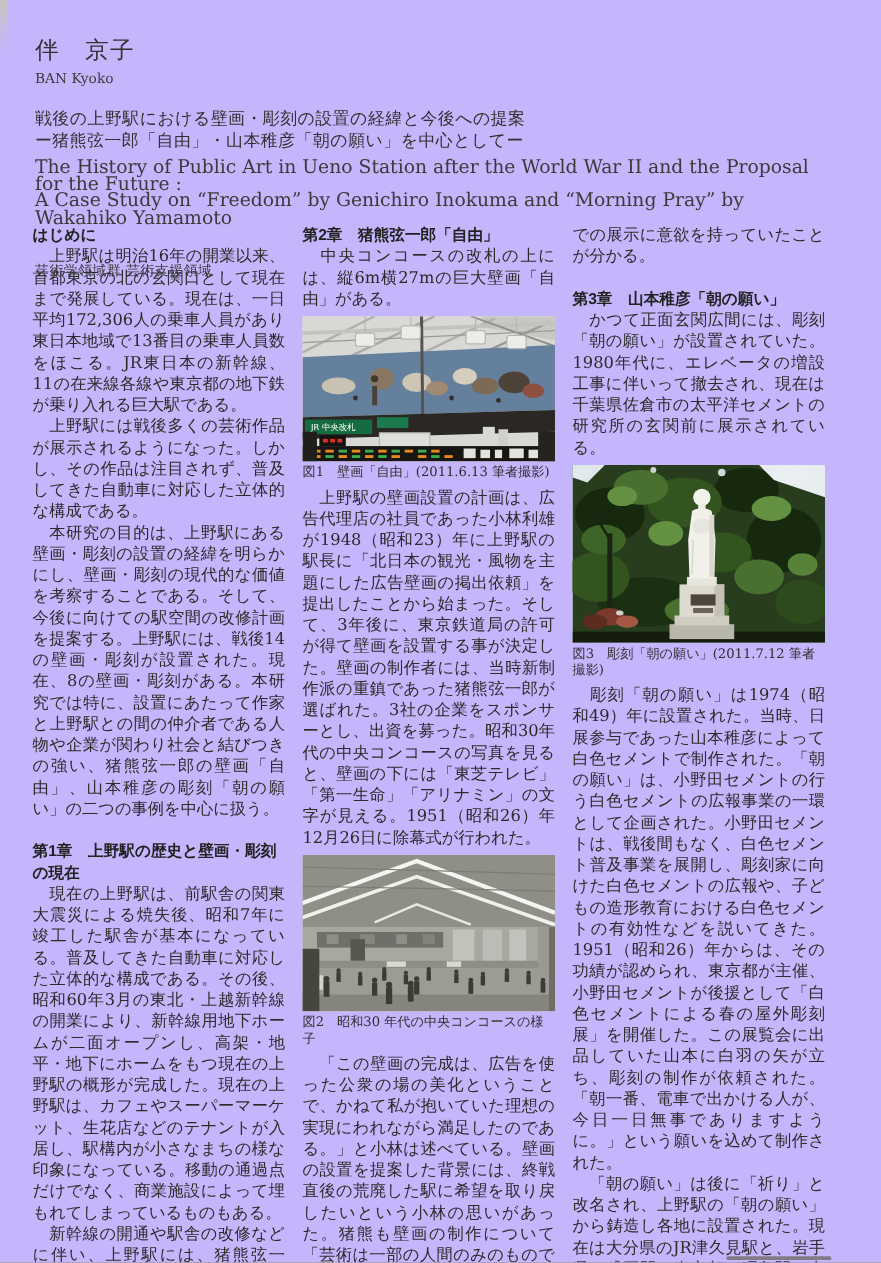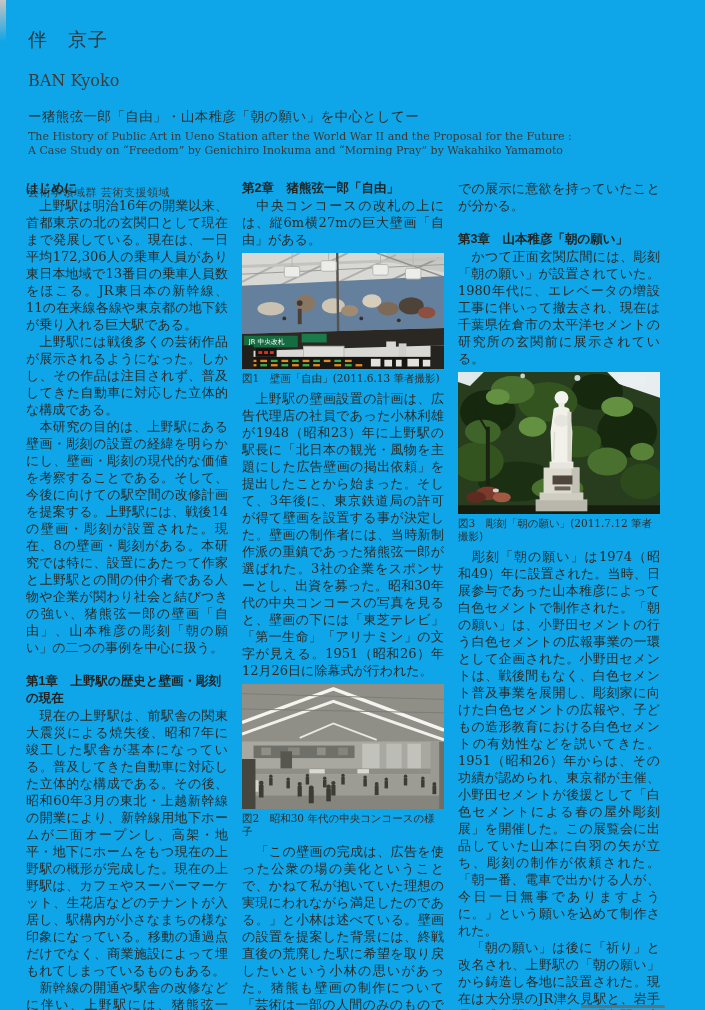--- a/index.html
+++ b/index.html
@@ -1,28 +1,28 @@
 <!DOCTYPE html>
 <html lang="ja"><head>
 <meta charset="utf-8">
 <title>Paper Scan</title>
 <style>
   html,body { margin:0; padding:0; background:#9a9a96; }
   .page {
     position:relative; width:705px; height:1010px;
-    background:#0ea5e9; overflow:hidden;
+    background:#c4b5fd; overflow:hidden;
     font-family:"DejaVu Serif","Liberation Serif",serif;
     color:#2b2b28; margin:0 auto;
   }
   
   .header { position:absolute; left:28px; top:27px; width:640px; }
   .author-ja { font-size:19px; letter-spacing:1px; color:#333331; }
-  .author-en { font-size:16px; margin-top:18px; color:#3c3c3a; }
+  .author-en { font-size:11px; margin-top:3px; color:#3c3c3a; }
   .title-ja { margin-top:17px; font-size:13.5px; line-height:18px; letter-spacing:.4px; color:#30302e; }
-  .title-en { margin-top:5px; font-size:11px; line-height:13.5px; color:#3a3a38; }
+  .title-en { margin-top:5px; font-size:15px; line-height:13.5px; color:#3a3a38; }
   .affiliation { margin-top:28px; font-size:11px; color:#3a3a38; letter-spacing:.5px; }
   
   .columns {
     position:absolute; left:26px; top:180px; width:634px;
     display:flex; gap:14px; align-items:flex-start;
   }
   .col { width:202px; flex:0 0 202px; }
   .col p {
     margin:0; font-size:13px; line-height:17px;
     text-align:justify; color:#2b2b28;
@@ -47,20 +47,21 @@
 </style>
 </head>
 <body>
 
 <div class="page">
 
   <header class="header">
     <div class="author-ja">伴　京子</div>
     <div class="author-en">BAN Kyoko</div>
     <div class="title-ja">
+      <div>戦後の上野駅における壁画・彫刻の設置の経緯と今後への提案</div>
       <div>ー猪熊弦一郎「自由」・山本稚彦「朝の願い」を中心としてー</div>
     </div>
     <div class="title-en">
       <div>The History of Public Art in Ueno Station after the World War II and the Proposal for the Future :</div>
       <div>A Case Study on “Freedom” by Genichiro Inokuma and “Morning Pray” by Wakahiko Yamamoto</div>
     </div>
     <div class="affiliation">芸術学領域群 芸術支援領域</div>
   </header>
 
   <main class="columns">

